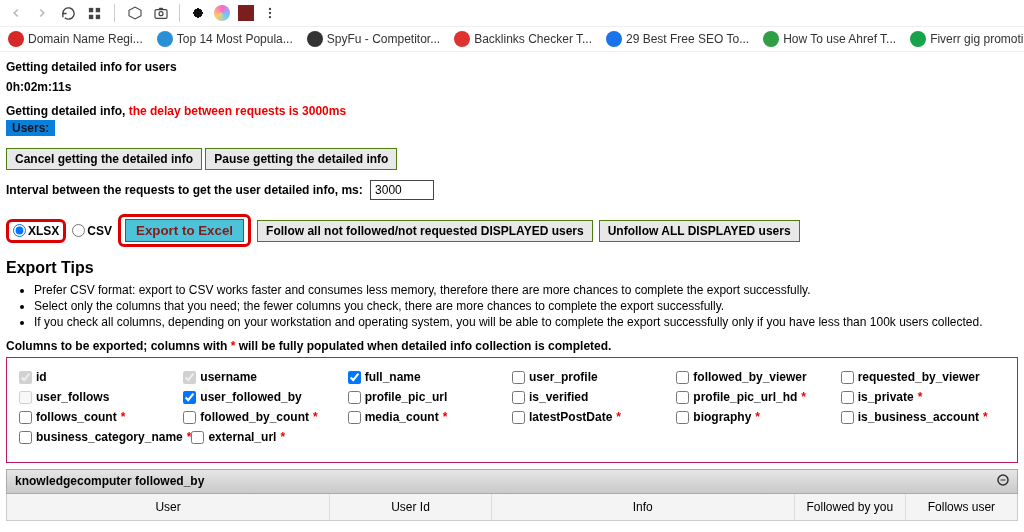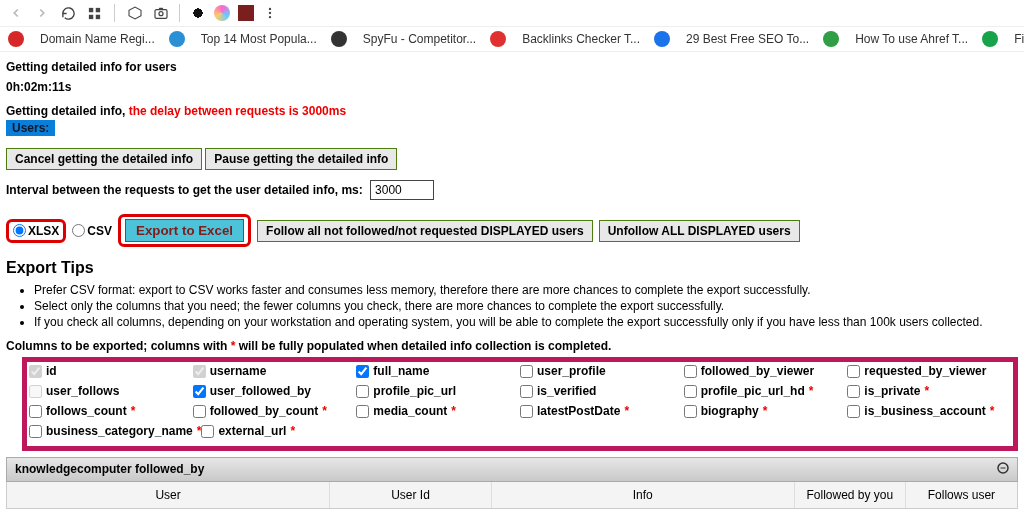--- a/index.html
+++ b/index.html
@@ -29,21 +29,21 @@
     
     .bookmarks-bar {
       display:flex;
       align-items:center;
       padding:4px 8px;
       gap:14px;
       font-size:12px;
       color:#333;
       border-bottom:1px solid #eee;
     }
-    .bookmark-item { display:flex; align-items:center; gap:16px; cursor:pointer; white-space:nowrap; }
+    .bookmark-item { display:flex; align-items:center; gap:4px; cursor:pointer; white-space:nowrap; }
     .bm-icon { width:16px; height:16px; border-radius:3px; display:flex; align-items:center; justify-content:center; }
 
     .content { padding:6px 6px; font-size:12px; }
     .status-line1 { font-weight:bold; margin-top:2px; }
     .status-time { font-weight:bold; margin-top:6px; }
 
     .progress-bar { margin-top:14px; height:18px; background:#0a7fd9; color:#fff; text-align:right; padding-right:4px; font-weight:bold; line-height:18px; font-size:12px; }
 
     .delay-line { margin-top:10px; font-weight:bold; }
     .delay-red { color:#e00; }
@@ -70,21 +70,21 @@
       font-weight:bold; padding:3px 10px; cursor:pointer;
     }
 
     h3.section-head { font-size:16px; font-weight:bold; margin-top:12px; }
     ul.tips { margin:6px 0 0 28px; font-size:12px; }
     ul.tips li { margin-bottom:2px; }
 
     .cols-header { font-weight:bold; margin-top:10px; font-size:12px; }
     .red-star { color:#e00; }
 
-    .cols-box { border:5px solid #be185d; padding:2px; margin-top:4px;margin-left:16px; }
+    .cols-box { border:1px solid #be185d; padding:12px; margin-top:4px; }
     .cols-row { display:flex; margin-bottom:6px; }
     .col-cell { flex:1; font-weight:bold; font-size:12px; display:flex; align-items:center; gap:4px; }
 
     .table-bar {
       margin-top:6px;
       background: linear-gradient(#e6e6e6,#c9c9c9);
       border:1px solid #aaa; padding:4px 8px;
       display:flex; justify-content:space-between; font-weight:bold;gap:13px;
     }
     .collapse-icon { font-size:12px; cursor:pointer; }

